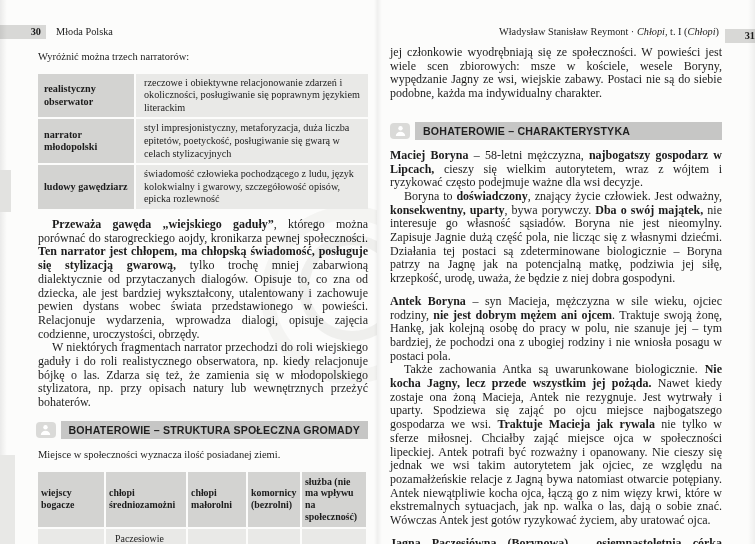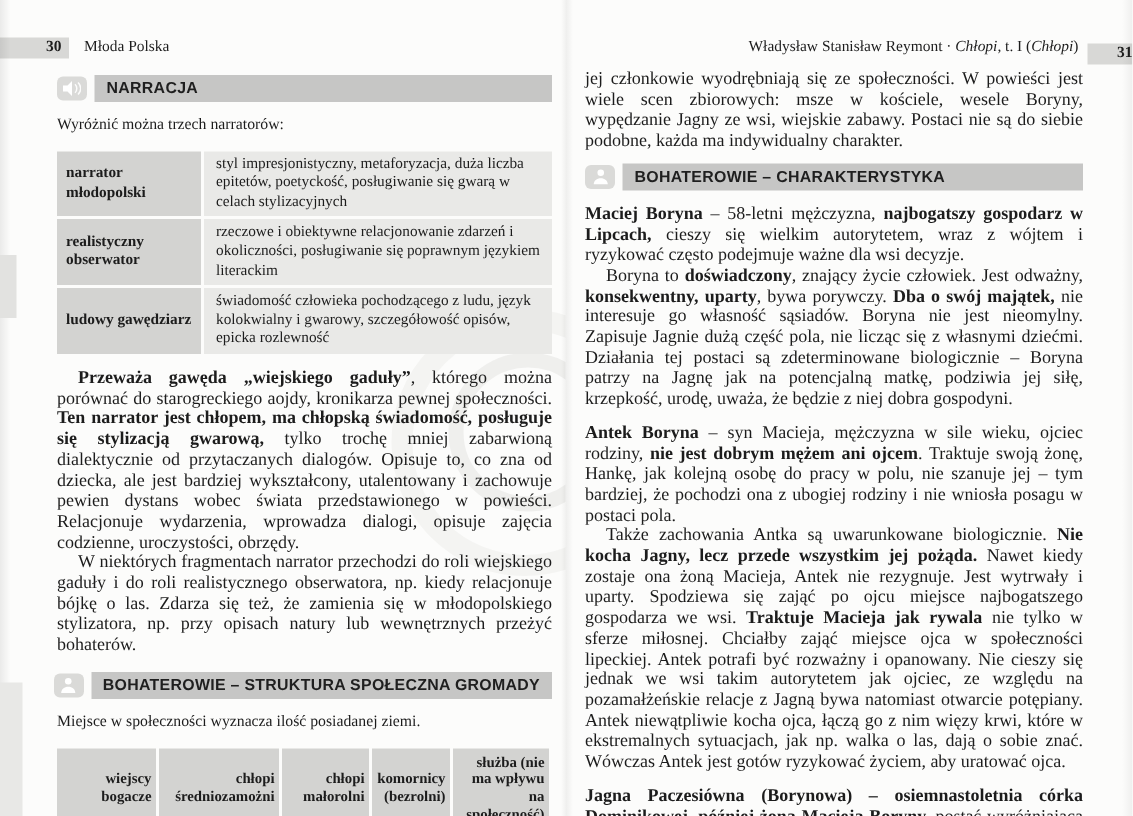--- a/index.html
+++ b/index.html
@@ -58,21 +58,21 @@
   table.itab{border-collapse:separate;border-spacing:2px;width:334px;margin:0 -2px 7px -2px;}
   table.itab th{background:#d3d3d1;font-weight:bold;font-size:10.2px;line-height:12.6px;
     text-align:left;vertical-align:middle;padding:3px 6px;width:84px;}
   table.itab td{background:#e9e9e7;font-size:10.2px;line-height:12.6px;
     text-align:left;vertical-align:middle;padding:3px 8px;}
 
   
   table.stab{border-collapse:separate;border-spacing:2px;table-layout:fixed;
     width:320px;margin:0 0 8px -2px;}
   table.stab th{background:#d3d3d1;font-weight:bold;font-size:9.9px;line-height:11.8px;
-    text-align:right;vertical-align:middle;padding:4px 3px;margin-left:16px;}
+    text-align:left;vertical-align:middle;padding:4px 3px;margin-left:16px;}
   table.stab td{background:#e9e9e7;font-size:9.9px;line-height:12.3px;
     text-align:left;vertical-align:middle;padding:4px 0 4px 9px;}
   table.stab col.c1{width:66px;} table.stab col.c2{width:80px;}
   table.stab col.c3{width:58px;} table.stab col.c4{width:52px;}
   table.stab col.c5{width:64px;}
   .nm{white-space:nowrap;}
 
   .charblock{margin-top:9px;}
 
   
@@ -89,41 +89,32 @@
     <div class="wm wm2"></div>
     <div class="wm wm1"></div>
 
     <div class="phead">
       <span class="pstrip pstrip-l">30</span>
       <span class="ptitle-l">Młoda Polska</span>
     </div>
 
     <div class="content-l">
 
-      <div class="sec">
-        <span class="sec-icon">
-          <svg width="12" height="10" viewBox="0 0 12 10">
-              <path fill="#ffffff" d="M0 3h3l3-3v10L3 7H0z"></path>
-              <path fill="none" stroke="#ffffff" stroke-width="1" d="M8 2.2c1.6 1.5 1.6 4.1 0 5.6M10 1c2.4 2.2 2.4 5.8 0 8" opacity="0.9"></path>
-            </svg>
-        </span>
-        <span class="sec-title">NARRACJA</span>
-      </div>
 
       <p class="intro">Wyróżnić można trzech narratorów:</p>
 
       <table class="itab">
         <tbody>
             <tr>
+          <th>realistyczny obserwator</th>
+          <td>rzeczowe i obiektywne relacjonowanie zdarzeń i okoliczności, posługiwanie się poprawnym językiem literackim</td>
+        </tr>
+        <tr>
           <th>narrator młodopolski</th>
           <td>styl impresjonistyczny, metaforyzacja, duża liczba epitetów, poetyckość, posługiwanie się gwarą w celach stylizacyjnych</td>
-        </tr>
-        <tr>
-          <th>realistyczny obserwator</th>
-          <td>rzeczowe i obiektywne relacjonowanie zdarzeń i okoliczności, posługiwanie się poprawnym językiem literackim</td>
         </tr>
         <tr>
           <th>ludowy gawędziarz</th>
           <td>świadomość człowieka pochodzącego z ludu, język kolokwialny i gwarowy, szczegółowość opisów, epicka rozlewność</td>
         </tr>
       </tbody>
         </table>
 
       <p class="para ind"><span class="bd">Przeważa gawęda „wiejskiego gaduły”</span><span>, którego można porównać do starogreckiego aojdy, kronikarza pewnej społeczności. </span><span class="bd">Ten narrator jest chłopem, ma chłopską świadomość, posługuje się stylizacją gwarową,</span><span> tylko trochę mniej zabarwioną dialektycznie od przytaczanych dialogów. Opisuje to, co zna od dziecka, ale jest bardziej wykształcony, utalentowany i zachowuje pewien dystans wobec świata przedstawionego w powieści. Relacjonuje wydarzenia, wprowadza dialogi, opisuje zajęcia codzienne, uroczystości, obrzędy.</span></p>
       <p class="para ind"><span>W niektórych fragmentach narrator przechodzi do roli wiejskiego gaduły i do roli realistycznego obserwatora, np. kiedy relacjonuje bójkę o las. Zdarza się też, że zamienia się w młodopolskiego stylizatora, np. przy opisach natury lub wewnętrznych przeżyć bohaterów.</span></p>
@@ -173,21 +164,21 @@
 
   <div class="page page-right">
     <div class="phead">
       <span class="ptitle-r"><span>Władysław Stanisław Reymont · </span><span class="it">Chłopi</span><span>, t. I (</span><span class="it">Chłopi</span><span>)</span></span>
       <span class="pstrip pstrip-r">31</span>
     </div>
 
     <div class="content-r">
       <p class="para"><span>jej członkowie wyodrębniają się ze społeczności. W powieści jest wiele scen zbiorowych: msze w kościele, wesele Boryny, wypędzanie Jagny ze wsi, wiejskie zabawy. Postaci nie są do siebie podobne, każda ma indywidualny charakter.</span></p>
 
-      <div class="sec" style="margin-top:8px;justify-content:flex-end;">
+      <div class="sec" style="margin-top:21px;justify-content:flex-end;">
         <span class="sec-icon">
           <svg width="11" height="11" viewBox="0 0 11 11">
               <circle cx="5.5" cy="3.2" r="2.2" fill="#ffffff"></circle>
               <path fill="#ffffff" d="M0.8 11c0-2.6 2.1-4.2 4.7-4.2s4.7 1.6 4.7 4.2z"></path>
             </svg>
         </span>
         <span class="sec-title">BOHATEROWIE – CHARAKTERYSTYKA</span>
       </div>
 
       <p class="para"><span class="bd">Maciej Boryna</span><span> – 58-letni mężczyzna, </span><span class="bd">najbogatszy gospodarz w Lipcach,</span><span> cieszy się wielkim autorytetem, wraz z wójtem i ryzykować często podejmuje ważne dla wsi decyzje.</span></p>

